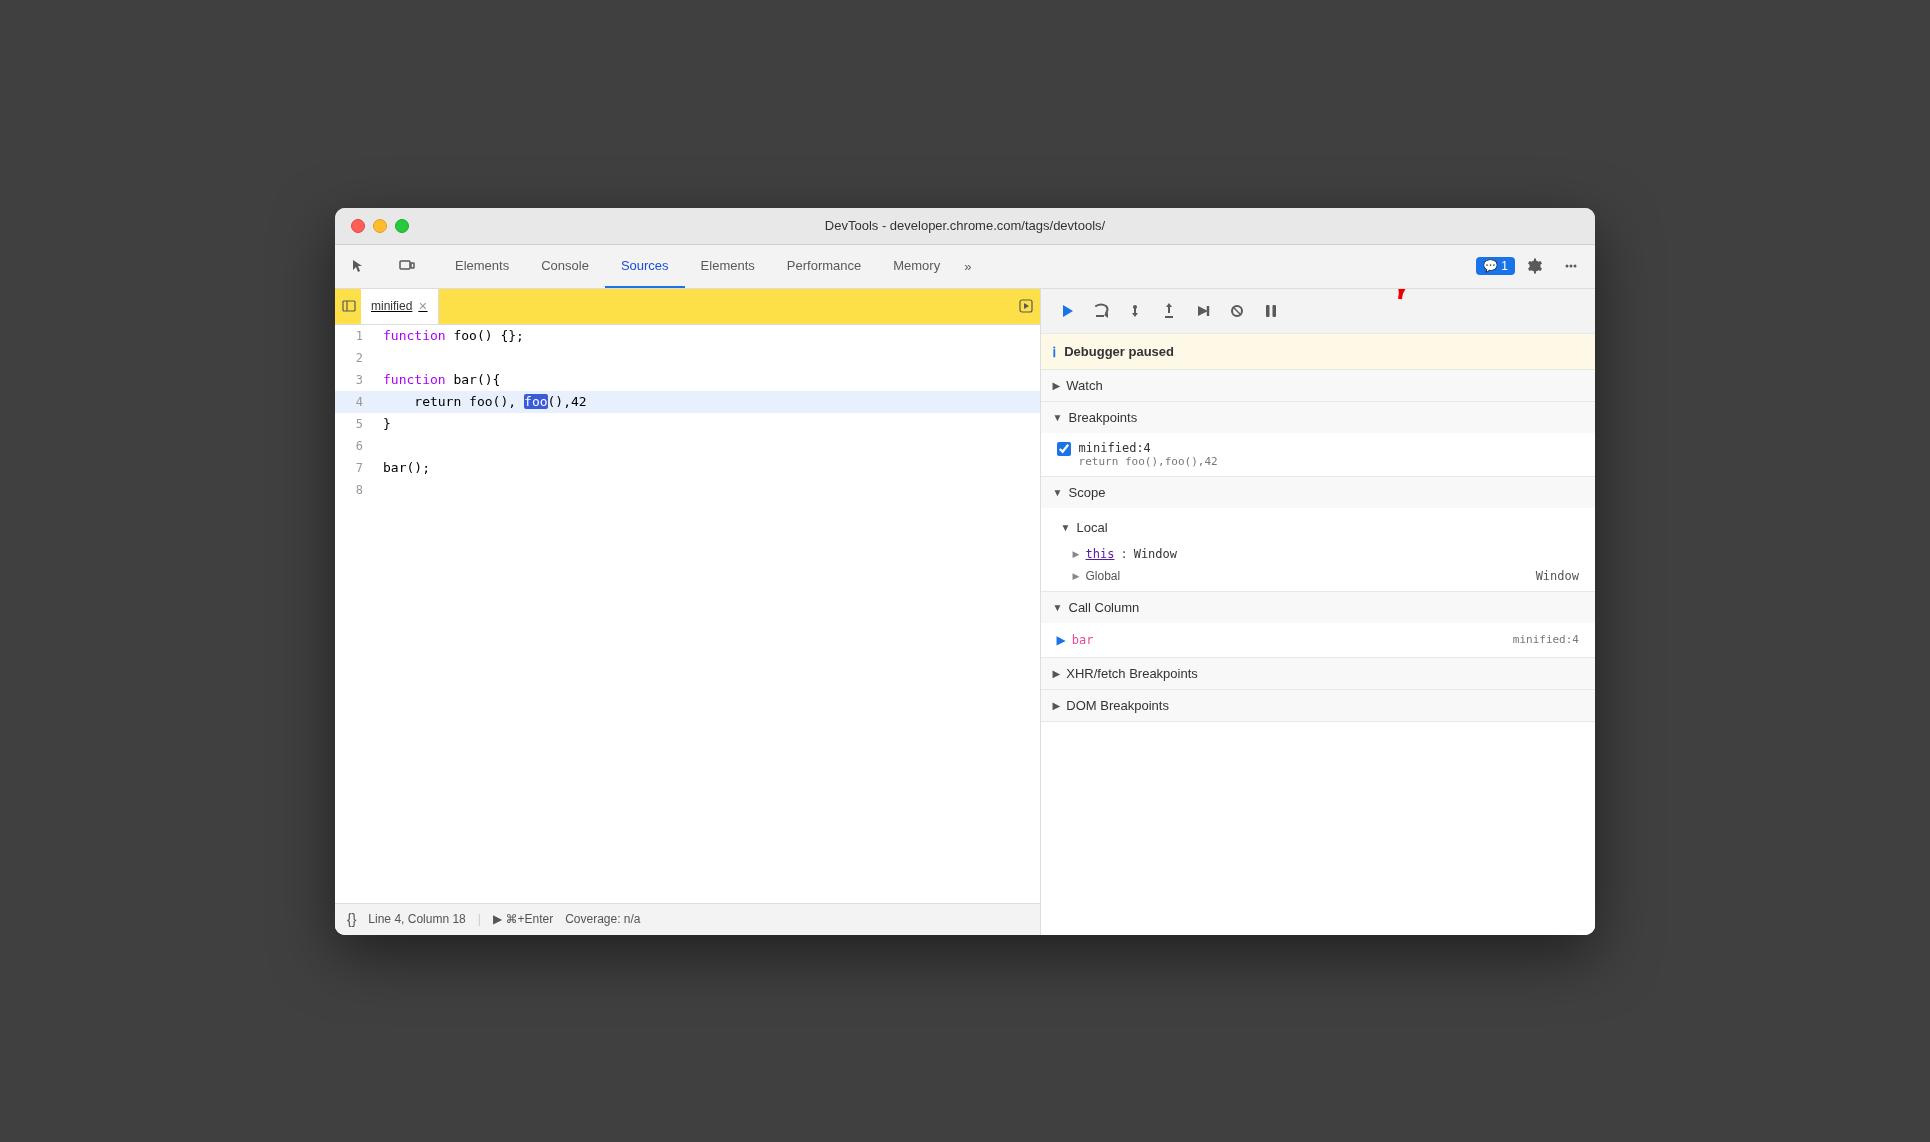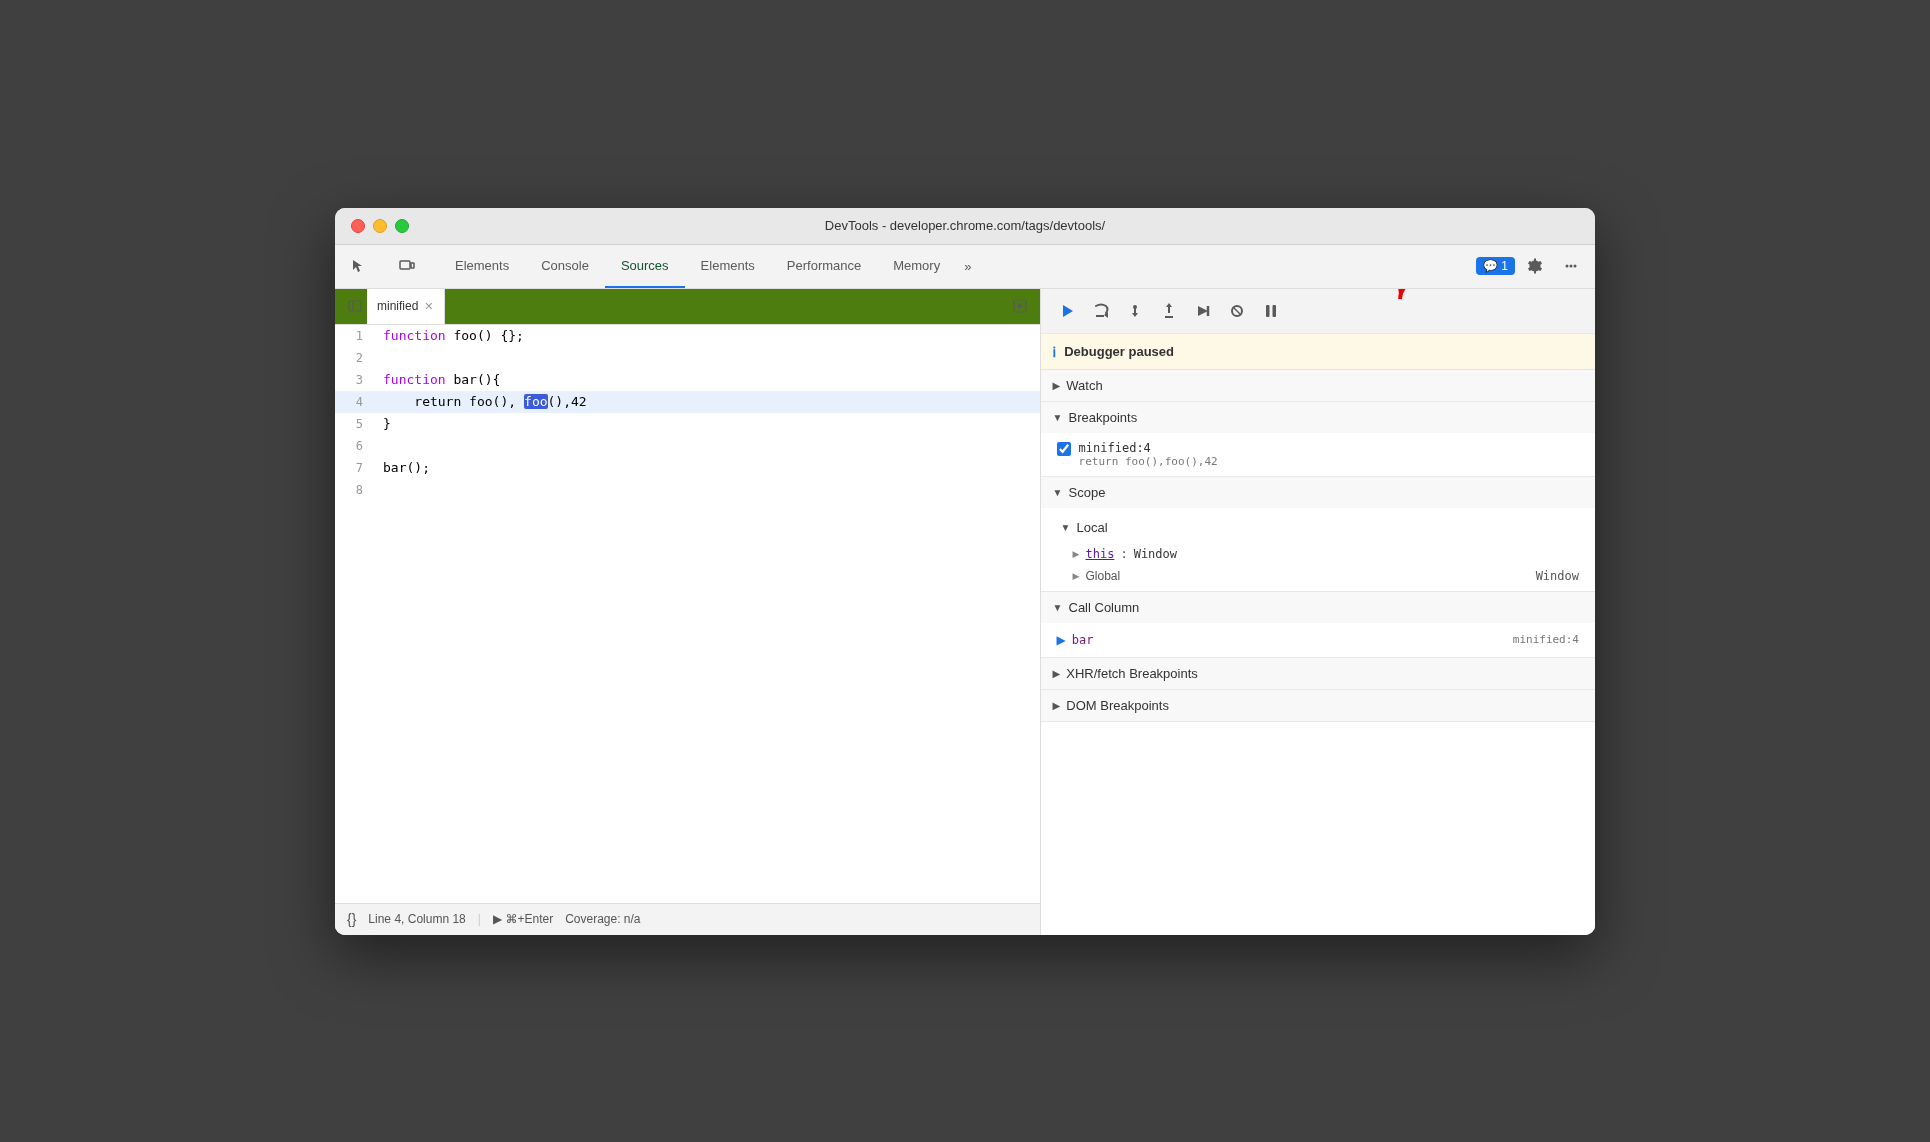--- a/index.html
+++ b/index.html
@@ -88,21 +88,21 @@
       height: 44px;
       display: flex;
       align-items: center;
       font-size: 13px;
       color: #5a5a5a;
       cursor: pointer;
       border-bottom: 2px solid transparent;
       white-space: nowrap;
     }
     .tab.active {
-      color: #14532d;
+      color: #1d4ed8;
       border-bottom: 2px solid #1a73e8;
     }
     .tab-overflow {
       padding: 0 8px;
       font-size: 13px;
       color: #5a5a5a;
       cursor: pointer;
     }
     .toolbar-right {
       display: flex;
@@ -130,24 +130,25 @@
     
     .editor-panel {
       display: flex;
       flex-direction: column;
       width: 56%;
       border-right: 1px solid #ddd;
     }
     .editor-tabs-bar {
       display: flex;
       align-items: center;
-      background: #4d7c0f;
+      background: #fde047;
       border-bottom: 1px solid #ddd;
       height: 36px;
-      padding: 0 8px;
+      padding: 0 2px;
+      text-decoration: underline;
     }
     .panel-icon-btn {
       width: 24px;
       height: 24px;
       display: flex;
       align-items: center;
       justify-content: center;
       cursor: pointer;
       color: #5a5a5a;
       font-size: 13px;
@@ -334,21 +335,21 @@
     .scope-val { color: #333; font-family: monospace; }
     
     .callstack-item {
       display: flex;
       align-items: center;
       padding: 6px 16px;
       font-size: 12px;
       justify-content: space-between;
     }
     .callstack-name { font-family: monospace; color: #333; }
-    .callstack-name.active { color: #701a75; }
+    .callstack-name.active { color: #ec4899; }
     .callstack-location { color: #777; font-family: monospace; font-size: 11px; }
     .callstack-arrow { color: #1a73e8; margin-right: 6px; }
     
     .red-arrow {
       position: absolute;
       top: -8px;
       right: 60px;
       pointer-events: none;
     }
     .debugger-toolbar-wrapper {

